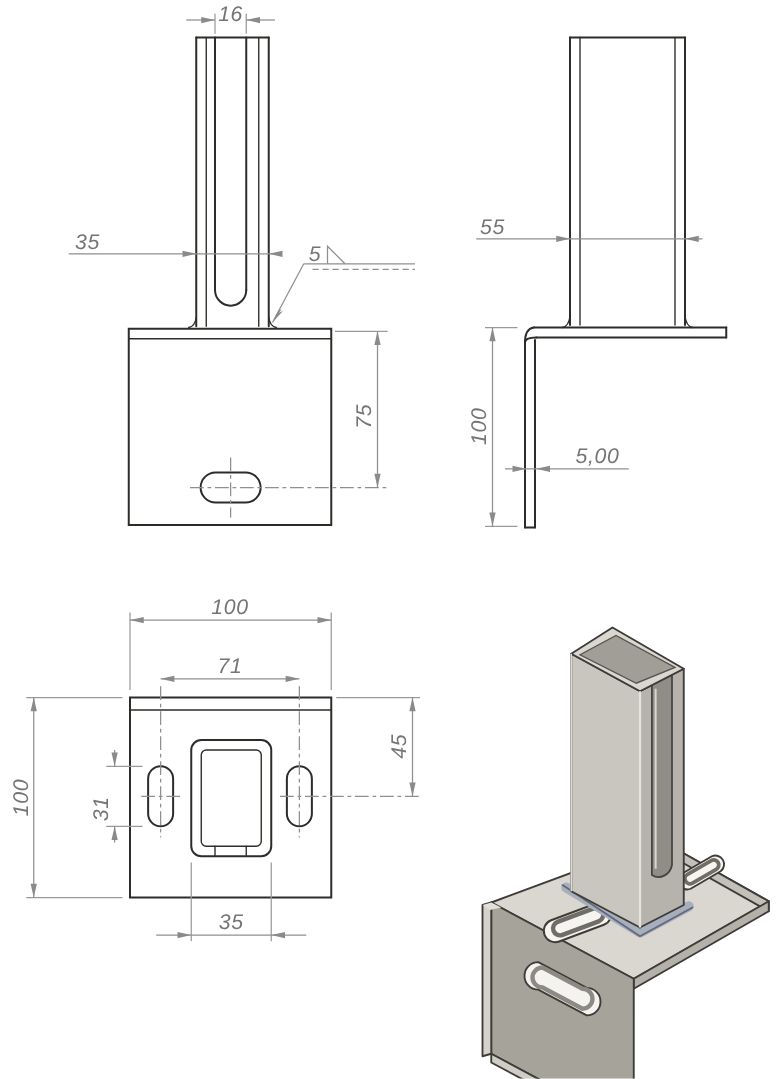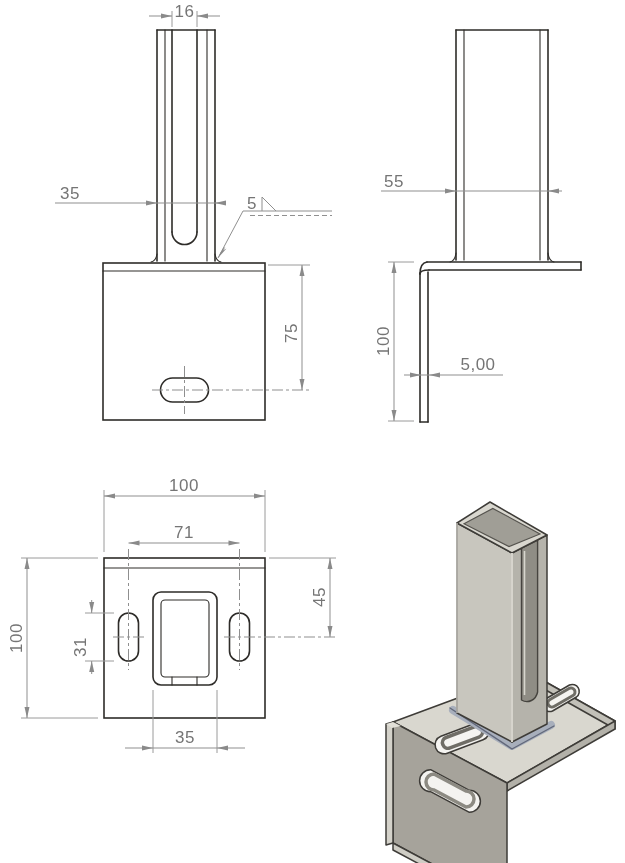--- a/index.html
+++ b/index.html
@@ -1,16 +1,16 @@
 <!DOCTYPE html>
 <html><head>
 <meta charset="utf-8">
 <style>
   html,body{margin:0;padding:0;background:#ffffff;}
-  .page{width:625px;height:863px;position:relative;background:#fff;overflow:hidden;}
+  .page{width:625px;height:863px;position:relative;background:#fff;overflow:hidden;font-style:italic;}
   svg{display:block;}
   text{font-family:"Liberation Sans","DejaVu Sans",sans-serif;fill:#757575;font-size:17px;letter-spacing:.5px;}
   .model{stroke:#2e2c29;stroke-width:1.6;fill:none;stroke-linecap:round;}
   .model-thin{stroke:#2e2c29;stroke-width:1.1;fill:none;stroke-linecap:round;}
   .dim{stroke:#8f8f8f;stroke-width:1;fill:none;}
   .ext{stroke:#9a9a9a;stroke-width:1;fill:none;}
   .cl{stroke:#8f8f8f;stroke-width:1;fill:none;stroke-dasharray:11 3 3 3;}
   .arr{fill:#8a8a8a;stroke:none;}
   .iso-edge{stroke:#3e3c38;stroke-width:1.5;stroke-linejoin:round;}
 </style>

